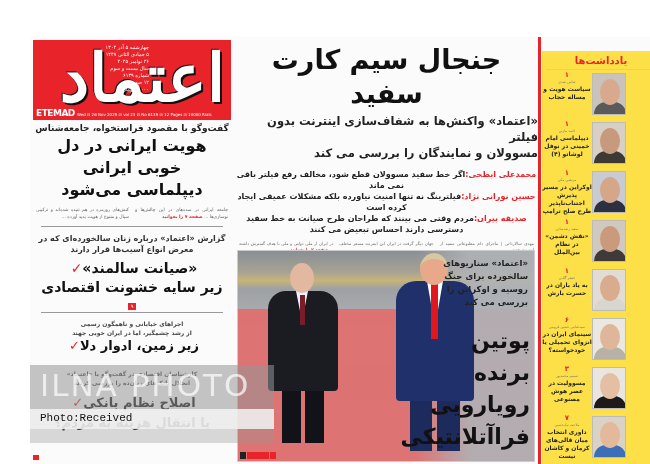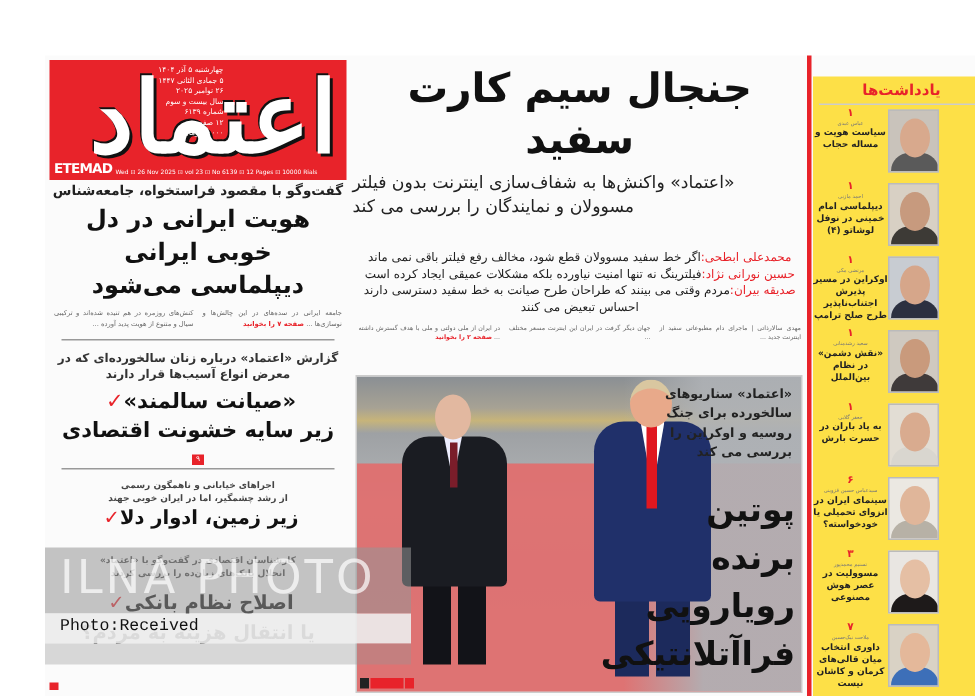--- a/index.html
+++ b/index.html
@@ -26,22 +26,22 @@
   .check { color: #e8232a; font-weight: bold; margin-left: 4px; }
   .pgnum { display: block; margin: 6px auto 0; width: 8px; height: 7px; background: #e8232a; color: #fff; font-size: 5px; text-align: center; line-height: 7px; }
   .small-kicker { font-size: 6px; font-weight: bold; color: #444; direction: rtl; text-align: center; line-height: 9px; }
   .mid-title { font-size: 13px; font-weight: bold; color: #111; direction: rtl; text-align: center; line-height: 18px; }
   .bank-title { font-size: 13px; font-weight: bold; color: #111; direction: rtl; text-align: center; line-height: 20px; margin-top: 6px; }
   .red-square { position: absolute; left: 3px; bottom: 4px; width: 6px; height: 5px; background: #e8232a; }
 
   
   .center { position: absolute; left: 205px; top: 0; width: 303px; height: 427px; }
   .main-head { font-size: 27px; font-weight: bold; color: #111; direction: rtl; text-align: center; margin-top: 6px; letter-spacing: -1px; line-height: 34px; }
-  .sub-head { font-size: 11.5px; font-weight: normal; color: #222; direction: rtl; text-align: left; line-height: 16px; margin-top: 2px; }
-  .quotes { margin-top: 21px; direction: rtl; text-align: center; font-size: 8px; font-weight: normal; line-height: 11px; color: #222; }
+  .sub-head { font-size: 11.5px; font-weight: bold; color: #222; direction: rtl; text-align: right; line-height: 16px; margin-top: 2px; }
+  .quotes { margin-top: 8px; direction: rtl; text-align: center; font-size: 8px; font-weight: bold; line-height: 11px; color: #222; }
   .quotes .name { color: #e8232a; }
   .body3 { display: flex; gap: 6px; margin-top: 6px; padding: 0 4px; }
   .body3 .colx { font-size: 4.2px; line-height: 6px; }
   .photo { position: absolute; left: 2px; top: 213px; width: 298px; height: 212px; overflow: hidden; background: linear-gradient(to bottom, #8a8f94 0%, #a7a294 10%, #c7b47a 14%, #9ea1a4 18%, #b3b5b7 40%, #aeb0b3 60%, #b9b6b4 100%); border: 1px solid #ccc; }
   .carpet { position: absolute; left: -40px; top: 58px; width: 420px; height: 200px; background: #e26c6c; transform: skewX(-20deg); opacity: 0.9; }
   .carpet2 { position: absolute; left: 0; top: 0; width: 100%; height: 100%; background: linear-gradient(to right, rgba(200,200,205,0.0) 0%, rgba(190,190,195,0.0) 60%, rgba(175,178,182,0.9) 78%); }
   .person { position: absolute; }
   .p1-body { position: absolute; left: 30px; top: 40px; width: 70px; height: 100px; background: #1a1c22; border-radius: 18px 18px 4px 4px; }
   .p1-legs { position: absolute; left: 44px; top: 130px; width: 42px; height: 62px; background: linear-gradient(to right, #121318 0 45%, transparent 45% 55%, #121318 55% 100%); }
   .p1-head { position: absolute; left: 52px; top: 12px; width: 24px; height: 30px; background: #e2b8a0; border-radius: 50%; }

